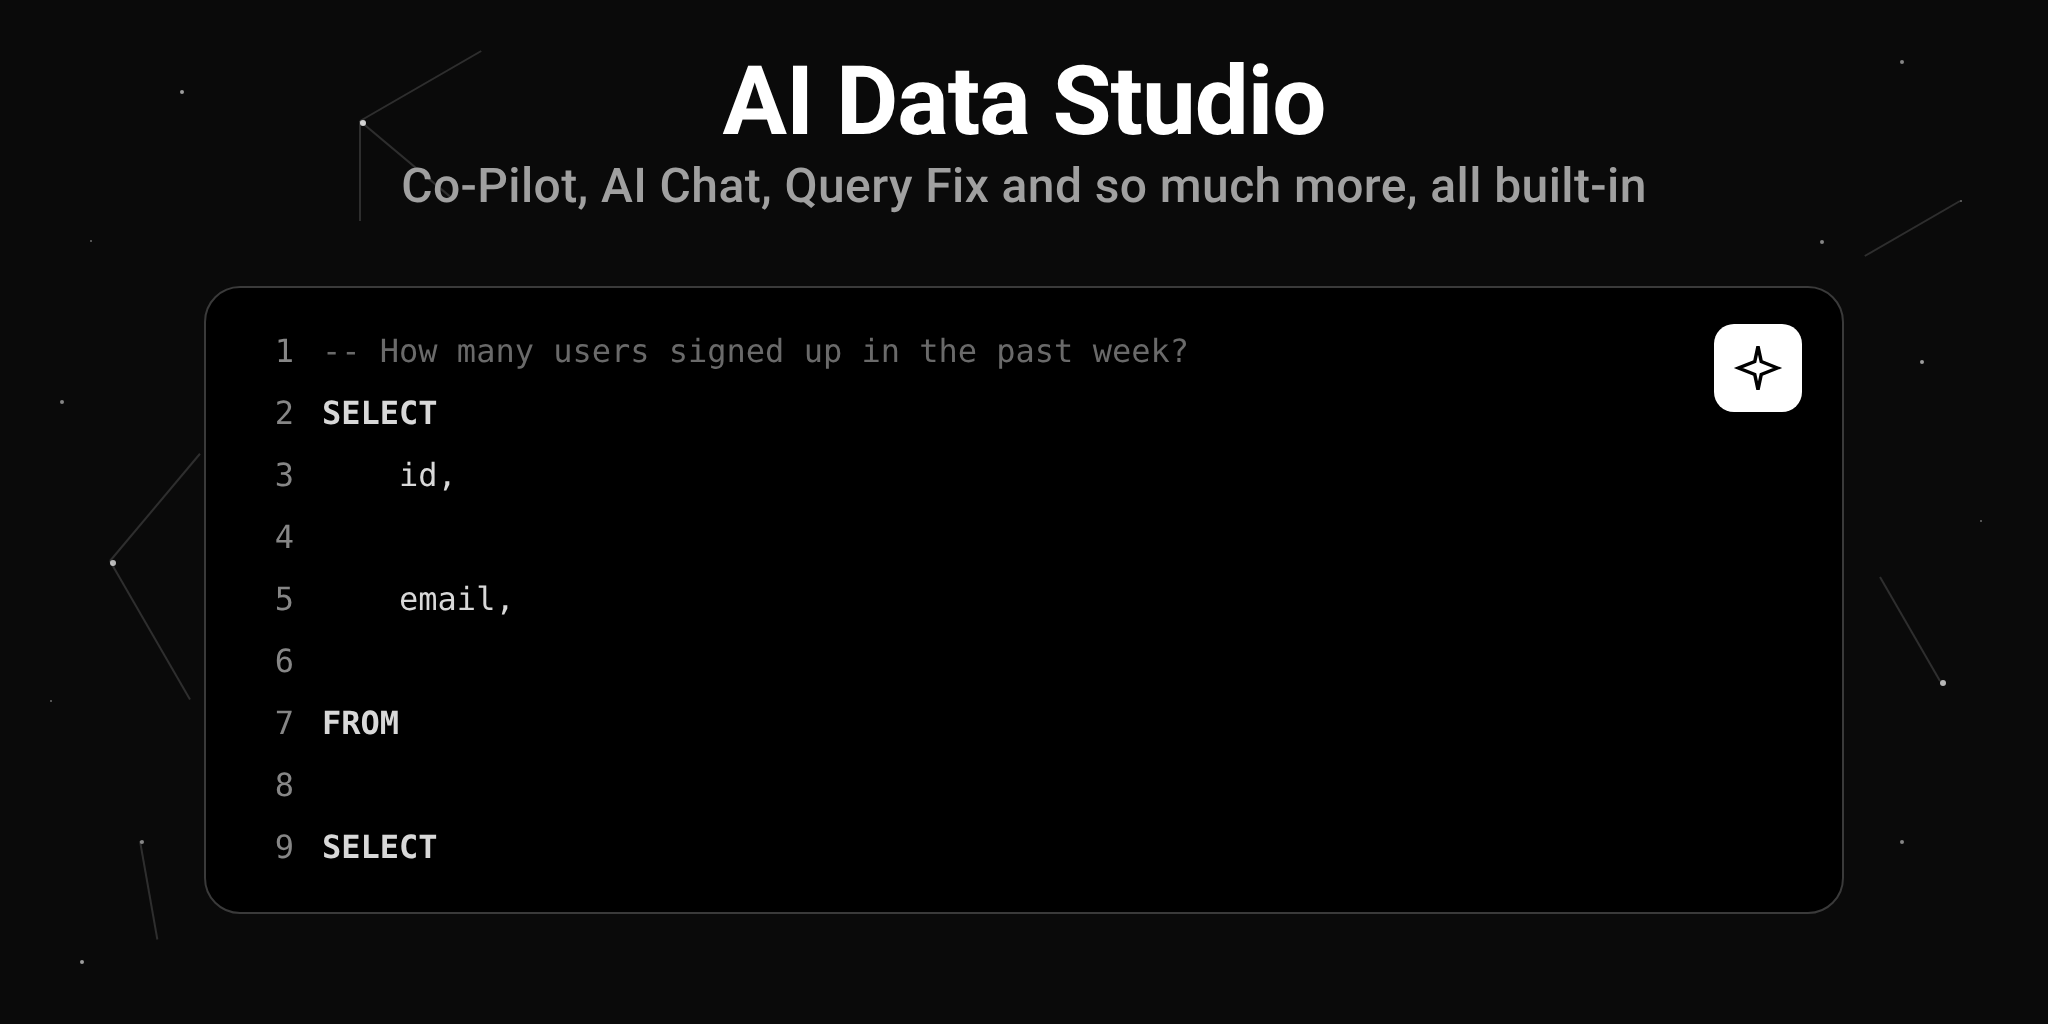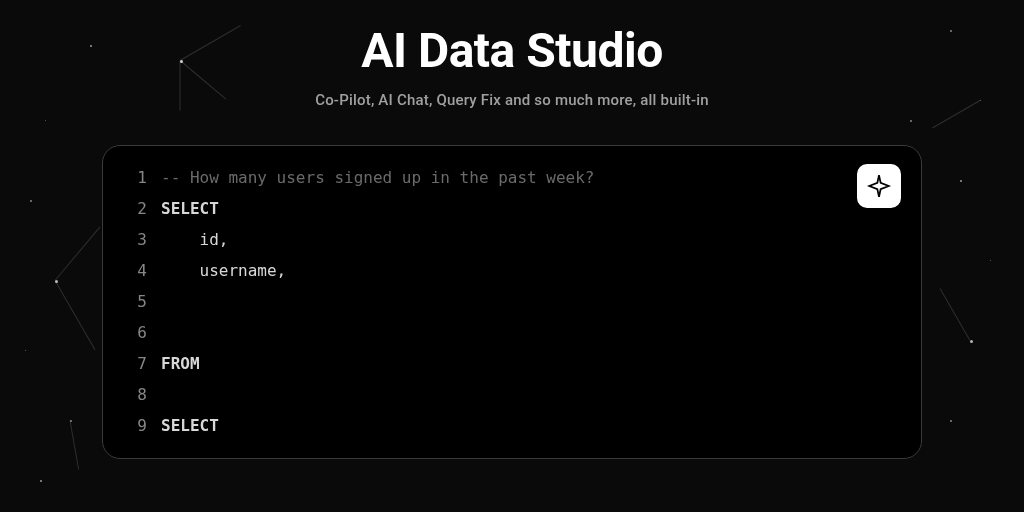--- a/index.html
+++ b/index.html
@@ -41,23 +41,23 @@
       border-radius: 15px;
     }
     .title {
       color: #ffffff;
       font-size: 48px;
       font-weight: 700;
       letter-spacing: -0.5px;
     }
     .subtitle {
       color: #a0a0a0;
-      font-size: 15px;
+      font-size: 24px;
       font-weight: 500;
-      margin-top: 12px;
+      margin-top: 0;
       letter-spacing: 0.2px;
     }
     .editor-window {
       margin-top: 36px;
       width: 820px;
       background: #000000;
       border: 1px solid #3a3a3a;
       border-radius: 18px;
       padding: 18px 20px;
       position: relative;
@@ -160,24 +160,24 @@
       <div class="code-line">
         <span class="line-number">2</span>
         <span class="code-text keyword"><span>SELECT</span></span>
       </div>
       <div class="code-line">
         <span class="line-number">3</span>
         <span class="code-text"><span>    </span><span>id,</span></span>
       </div>
       <div class="code-line">
         <span class="line-number">4</span>
-        <span class="code-text"><span>    </span><span>username,</span></span>
       </div>
       <div class="code-line">
         <span class="line-number">5</span>
+        <span class="code-text"><span>    </span><span>email,</span></span>
       </div>
       <div class="code-line">
         <span class="line-number">6</span>
       </div>
       <div class="code-line">
         <span class="line-number">7</span>
         <span class="code-text keyword"><span>FROM</span></span>
       </div>
       <div class="code-line">
         <span class="line-number">8</span>

